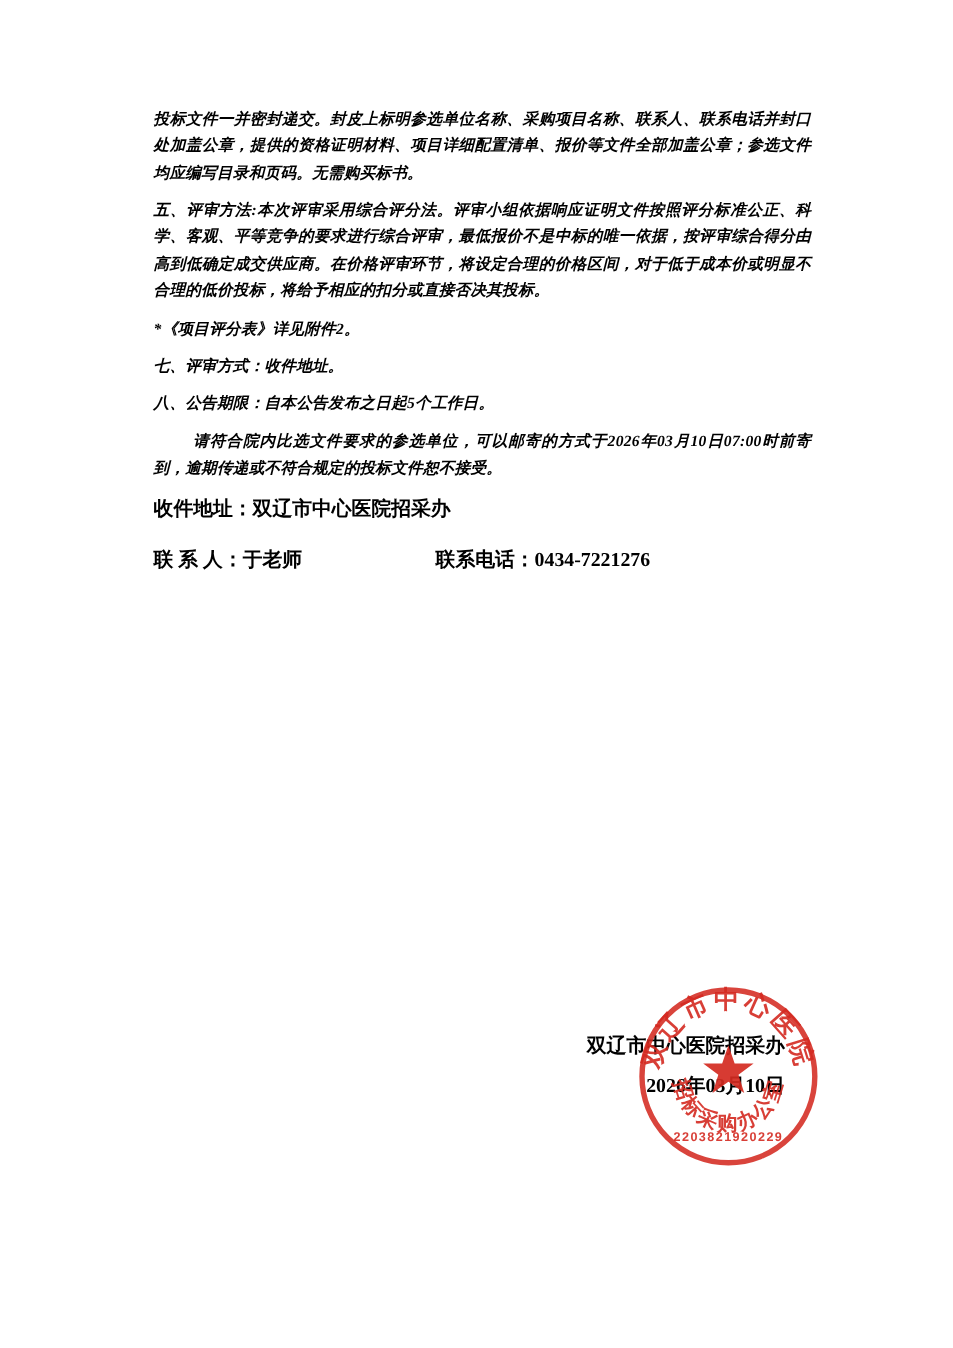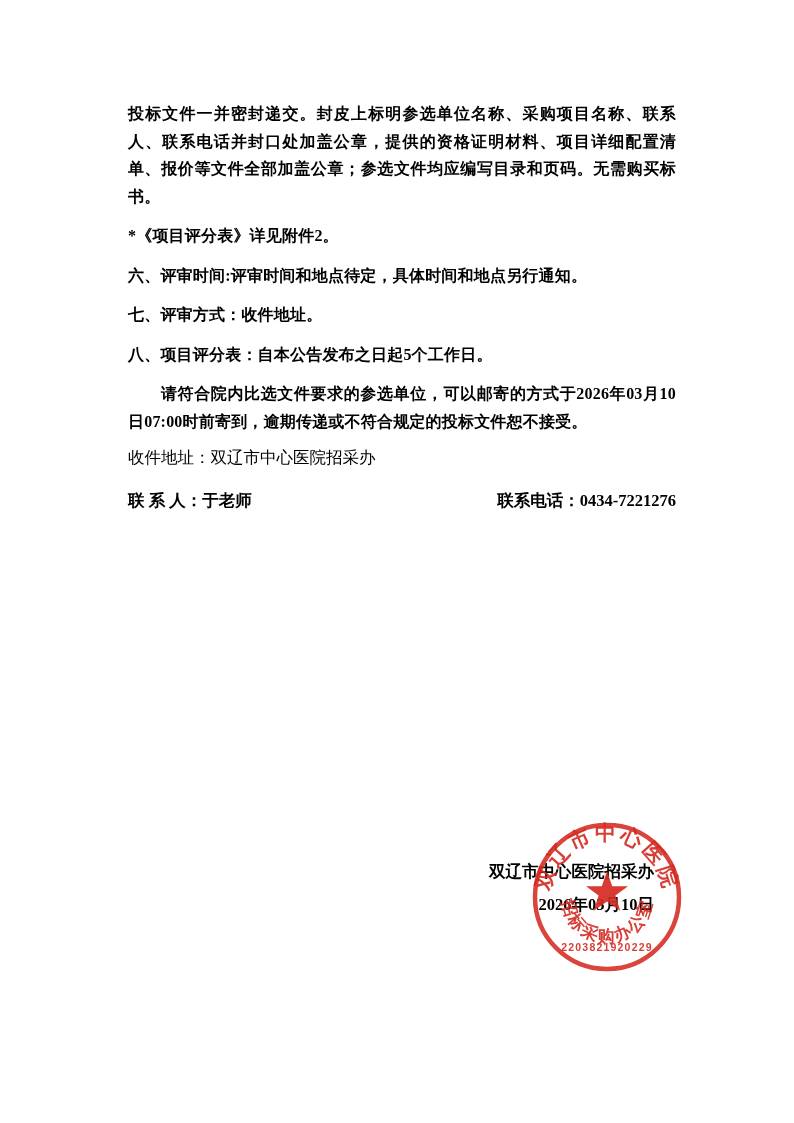--- a/index.html
+++ b/index.html
@@ -22,27 +22,28 @@
     height: 1123px;
     background: #fff;
   }
   .content {
     position: absolute;
     left: 128px;
     top: 88px;
     width: 548px;
   }
   p {
-    margin: 12px 0 9px 0;
-    font-size: 16px;
+    margin: 0 0 9px 0;
+    font-size: 13px;
     line-height: 1.72;
     text-align: justify;
     text-justify: inter-ideograph;
     font-weight: 600;
     letter-spacing: 0.2px;
+    font-style: italic;
   }
   p.indent {
     text-indent: 33px;
   }
   p.noindent {
     text-indent: 0;
   }
   .bold-star {
     font-weight: 700;
   }
@@ -52,25 +53,24 @@
     font-weight: 600;
     line-height: 1.72;
     margin-bottom: 9px;
   }
   .contact-label {
     width: 235px;
     flex: 0 0 235px;
   }
   .contact-value {
     flex: 1 1 auto;
-    text-align: right;
   }
   .addr {
     font-size: 16.5px;
-    font-weight: 400;
+    font-weight: 700;
     line-height: 1.72;
     margin: 0 0 14px 0;
   }
   .signature {
     position: absolute;
     left: 128px;
     top: 855px;
     width: 548px;
     text-align: right;
     font-size: 16.5px;
@@ -93,28 +93,28 @@
 </style>
 </head>
 <body>
 
 <div class="page">
 
   <div class="content">
 
     <p class="noindent">投标文件一并密封递交。封皮上标明参选单位名称、采购项目名称、联系人、联系电话并封口处加盖公章，提供的资格证明材料、项目详细配置清单、报价等文件全部加盖公章；参选文件均应编写目录和页码。无需购买标书。</p>
 
+    <p class="noindent">五、评审方法:本次评审采用综合评分法。评审小组依据响应证明文件按照评分标准公正、科学、客观、平等竞争的要求进行综合评审，最低报价不是中标的唯一依据，按评审综合得分由高到低确定成交供应商。在价格评审环节，将设定合理的价格区间，对于低于成本价或明显不合理的低价投标，将给予相应的扣分或直接否决其投标。</p>
 
     <p class="noindent bold-star">*《项目评分表》详见附件2。</p>
 
-    <p class="noindent">六、评审时间:评审时间和地点待定，具体时间和地点另行通知。</p>
 
     <p class="noindent">七、评审方式：收件地址。</p>
 
-    <p class="noindent">八、项目评分表：自本公告发布之日起5个工作日。</p>
+    <p class="noindent">八、公告期限：自本公告发布之日起5个工作日。</p>
 
 
     <p class="indent">请符合院内比选文件要求的参选单位，可以邮寄的方式于2026年03月10日07:00时前寄到，逾期传递或不符合规定的投标文件恕不接受。</p>
 
     <div class="addr">
       <span>收件地址：</span><span>双辽市中心医院招采办</span>
     </div>
 
     <div class="contact-row">
       <div class="contact-label">联 系 人：于老师</div>

